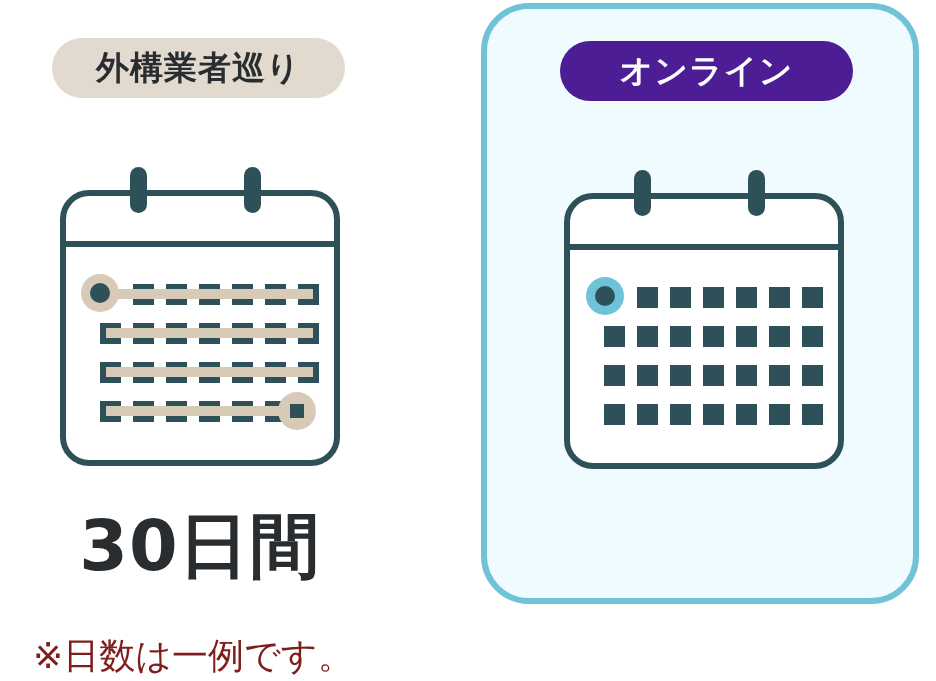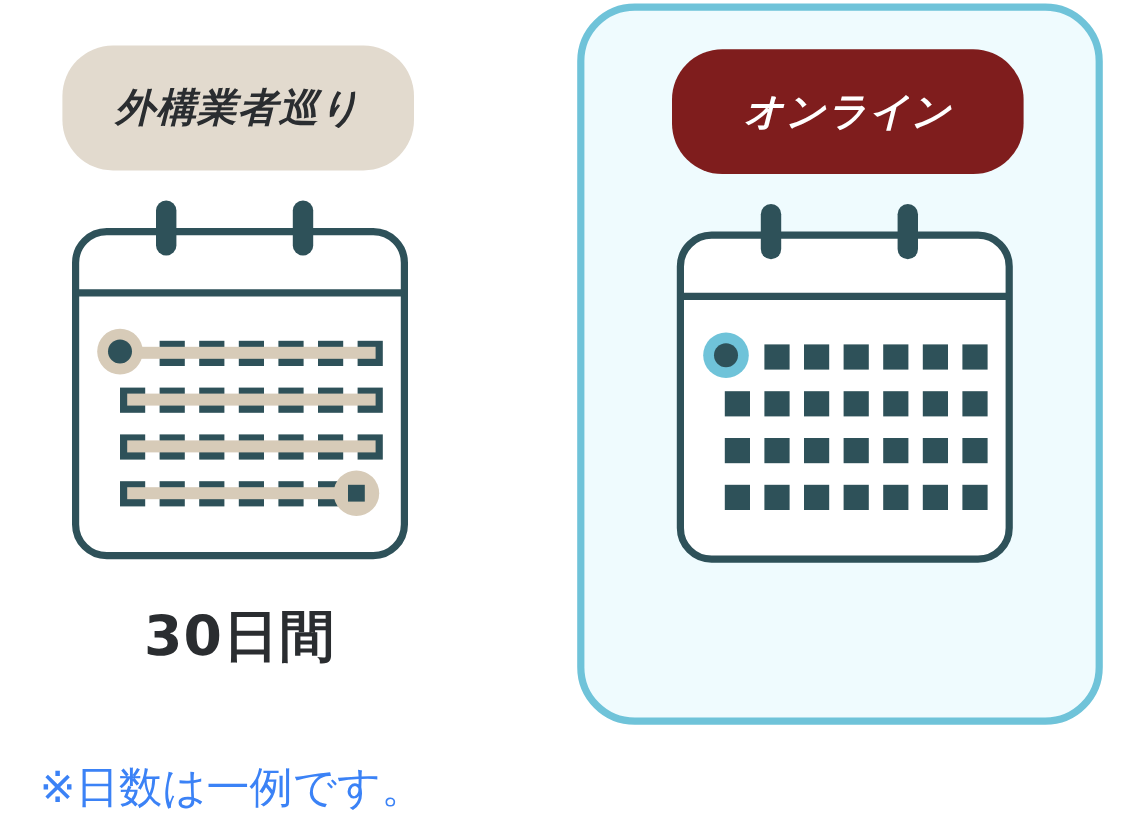--- a/index.html
+++ b/index.html
@@ -11,37 +11,37 @@
   }
   .panel {
     position: absolute; box-sizing: border-box;
   }
   .panel-left { left: 0; top: 0; width: 440px; height: 610px; }
   .panel-right {
     left: 481px; top: 3px; width: 438px; height: 601px;
     border: 6px solid #6fc3d9; border-radius: 48px; background: #effbfe;
   }
   .pill {
-    position: absolute; height: 104px; border-radius: 42px;
+    position: absolute; height: 60px; border-radius: 42px;
     display: flex; align-items: center; justify-content: center;
-    font-weight: bold; font-size: 33px; letter-spacing: 1px; font-style: italic;
+    font-weight: bold; font-size: 33px; letter-spacing: 1px;
   }
   .pill-left { left: 52px; top: 38px; width: 293px; background: #e2dace; color: #2a2d30; }
-  .pill-right { left: 73px; top: 32px; width: 293px; background: #7f1d1d; color: #ffffff; }
+  .pill-right { left: 73px; top: 32px; width: 293px; background: #4c1d95; color: #ffffff; }
   .cal { position: absolute; width: 282px; height: 306px; }
   .cal-left { left: 59px; top: 162px; }
   .cal-right { left: 76px; top: 156px; }
   .duration {
-    position: absolute; font-weight: bold; font-size: 46px; text-align: center;
+    position: absolute; font-weight: bold; font-size: 70px; text-align: center;
     width: 300px; letter-spacing: 1px; color: #2a2d30;
   }
   .duration-left { left: 50px; top: 500px; }
   .duration-right { left: 62px; top: 494px; }
   .note {
-    position: absolute; left: 33px; top: 632px; font-size: 36px; color: #3b82f6;
+    position: absolute; left: 33px; top: 632px; font-size: 36px; color: #7f1d1d;
   }
 </style>
 </head>
 <body>
 
 <div class="panel panel-left">
   <div class="pill pill-left">外構業者巡り</div>
 
   <svg class="cal cal-left" viewBox="0 0 282 306">
 

